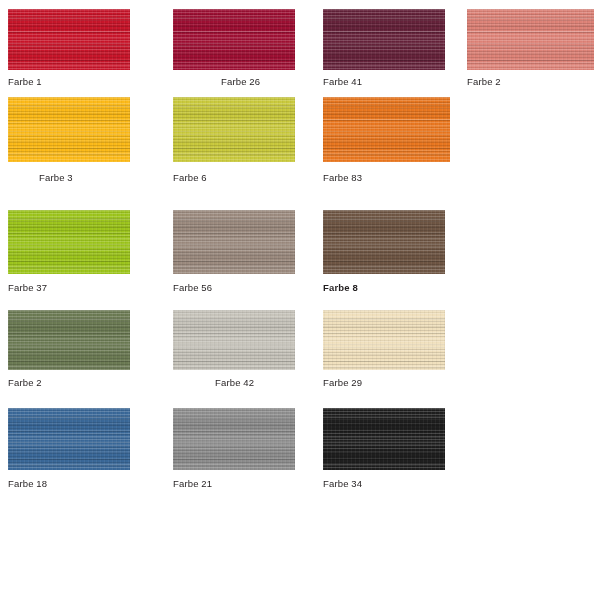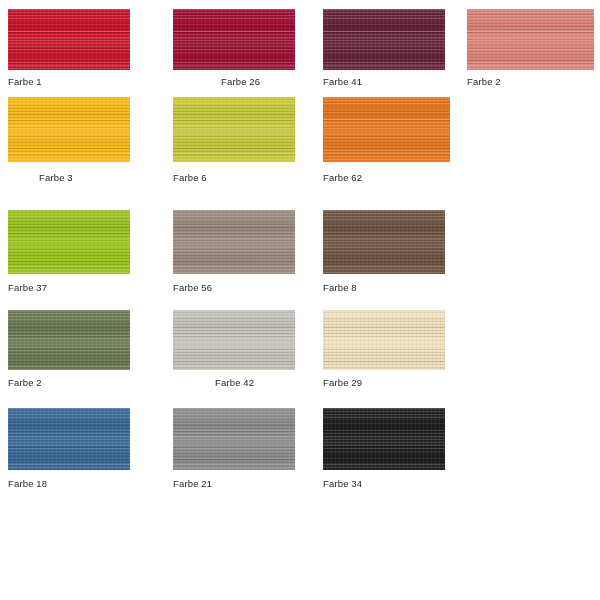--- a/index.html
+++ b/index.html
@@ -139,33 +139,33 @@
       <div class="swatch-chip" title="Farbe 3" style="background-color: rgb(251, 185, 24);"></div>
     </div>
     <div class="swatch-label" style="left: 8px; top: 172px; margin-left: 31px;">Farbe 3</div>
     <div class="swatch-cell" style="left: 173px; top: 97px; width: 122px; height: 65px;">
       <div class="swatch-chip" title="Farbe 7" style="background-color: rgb(200, 200, 60);"></div>
     </div>
     <div class="swatch-label" style="left: 173px; top: 172px;">Farbe 6</div>
     <div class="swatch-cell" style="left: 323px; top: 97px; width: 127px; height: 65px;">
       <div class="swatch-chip" title="Farbe 83" style="background-color: rgb(232, 118, 31);"></div>
     </div>
-    <div class="swatch-label" style="left: 323px; top: 172px;">Farbe 62</div>
+    <div class="swatch-label" style="left: 323px; top: 172px;">Farbe 83</div>
     <div class="swatch-cell" style="left: 8px; top: 210px; width: 122px; height: 64px;">
       <div class="swatch-chip" title="Farbe 37" style="background-color: rgb(156, 196, 28);"></div>
     </div>
     <div class="swatch-label" style="left: 8px; top: 282px;">Farbe 37</div>
     <div class="swatch-cell" style="left: 173px; top: 210px; width: 122px; height: 64px;">
       <div class="swatch-chip" title="Farbe 43" style="background-color: rgb(155, 138, 126);"></div>
     </div>
     <div class="swatch-label" style="left: 173px; top: 282px;">Farbe 56</div>
     <div class="swatch-cell" style="left: 323px; top: 210px; width: 122px; height: 64px;">
       <div class="swatch-chip" title="Farbe 8" style="background-color: rgb(110, 85, 67);"></div>
     </div>
-    <div class="swatch-label" style="left: 323px; top: 282px;">Farbe 8</div>
+    <div class="swatch-label" style="left: 323px; top: 282px; font-weight: bold;">Farbe 8</div>
     <div class="swatch-cell" style="left: 8px; top: 310px; width: 122px; height: 60px;">
       <div class="swatch-chip" title="Farbe 2" style="background-color: rgb(107, 122, 83);"></div>
     </div>
     <div class="swatch-label" style="left: 8px; top: 377px;">Farbe 2</div>
     <div class="swatch-cell" style="left: 173px; top: 310px; width: 122px; height: 60px;">
       <div class="swatch-chip" title="Farbe 42" style="background-color: rgb(198, 195, 186);"></div>
     </div>
     <div class="swatch-label" style="left: 173px; top: 377px; margin-left: 42px;">Farbe 42</div>
     <div class="swatch-cell" style="left: 323px; top: 310px; width: 122px; height: 60px;">
       <div class="swatch-chip" title="Farbe 29" style="background-color: rgb(240, 224, 189);"></div>

